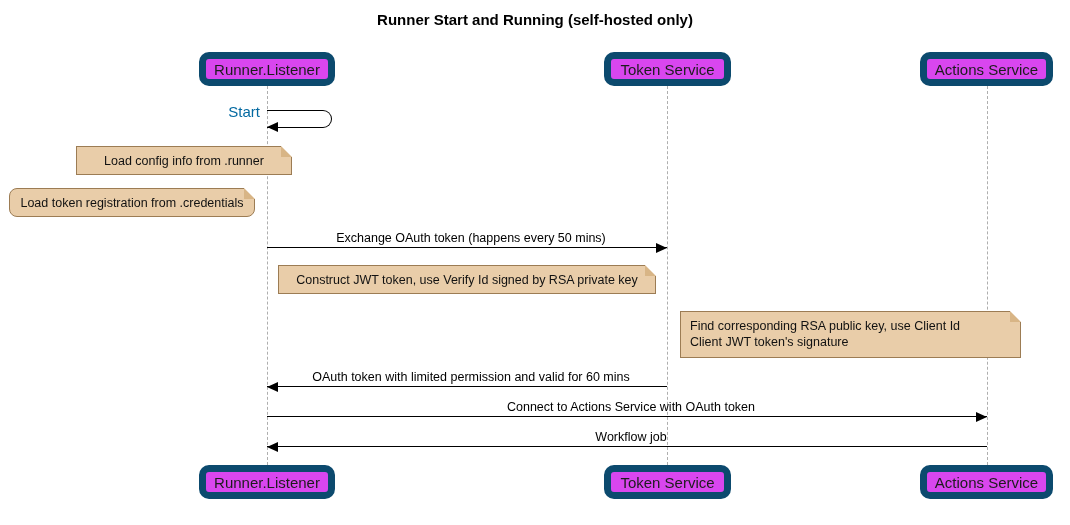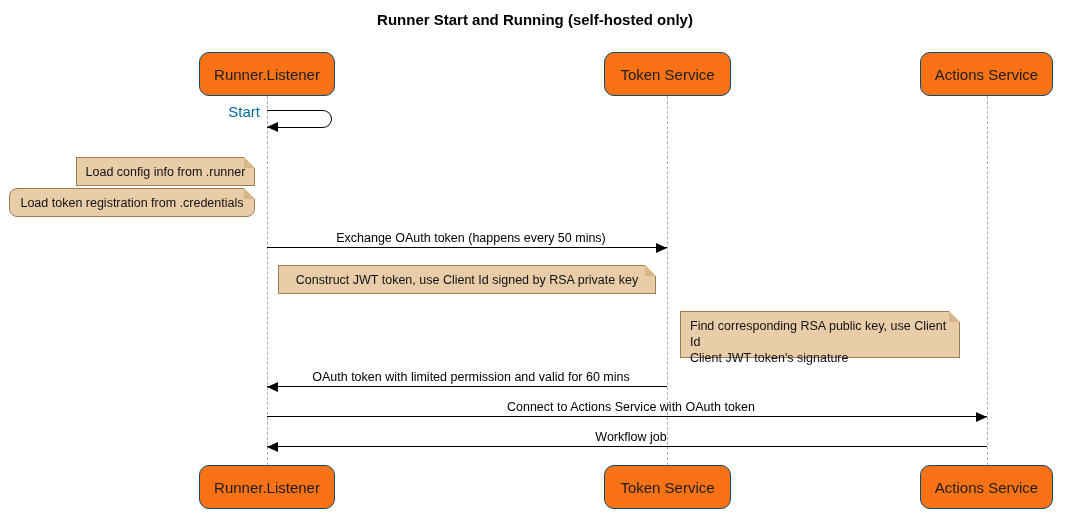--- a/index.html
+++ b/index.html
@@ -9,22 +9,22 @@
   }
   .title{
     position:absolute;top:11px;left:0;width:100%;text-align:center;
     font-size:15px;font-weight:bold;color:#000;
   }
   .lifeline{
     position:absolute;top:86px;height:379px;width:0;
     border-left:1px dashed #aeaeae;
   }
   .participant{
-    position:absolute;height:44px;box-sizing:border-box;
-    background:#f97316;border:1px solid #0c4a6e;border-radius:10px;
+    position:absolute;height:34px;box-sizing:border-box;
+    background:#d946ef;border:7px solid #0c4a6e;border-radius:10px;
     display:flex;align-items:center;justify-content:center;
     font-size:15px;color:#1c1c1c;
   }
   .note{
     position:absolute;box-sizing:border-box;
     background:#e9cda9;border:1px solid #9c7c54;
     font-size:12.5px;color:#111;
   }
   .note::before{
     content:"";position:absolute;top:-1px;right:-1px;width:0;height:0;
@@ -73,38 +73,38 @@
     <span>Token Service</span>
   </div>
   <div class="participant" style="left:920px;top:52px;width:133px;">
     <span>Actions Service</span>
   </div>
 
   <div class="self-label">Start</div>
   <div class="self-loop"></div>
   <div class="self-arrow"></div>
 
-  <div class="note note-center" style="left:76px;top:157px;width:179px;height:29px;">
+  <div class="note note-center" style="left:76px;top:146px;width:216px;height:29px;">
     <span>Load config info from .runner</span>
   </div>
   <div class="note note-center" style="left:9px;top:188px;width:246px;height:29px;border-radius:8px;">
     <span>Load token registration from .credentials</span>
   </div>
 
   <div class="msg" style="left:267px;top:228px;width:400px;">
     <div class="msg-label">Exchange OAuth token (happens every 50 mins)</div>
     <div class="msg-line"></div>
     <div class="arr arr-right"></div>
   </div>
 
   <div class="note note-center" style="left:278px;top:265px;width:378px;height:29px;">
-    <span>Construct JWT token, use Client Id signed by RSA private key</span>
+    <span>Construct JWT token, use Verify Id signed by RSA private key</span>
   </div>
 
-  <div class="note note-multi" style="left:680px;top:311px;width:280px;height:47px;">
+  <div class="note note-multi" style="left:680px;top:311px;width:341px;height:47px;">
     <div>Find corresponding RSA public key, use Client Id</div>
     <div>Client JWT token's signature</div>
   </div>
 
   <div class="msg" style="left:267px;top:367px;width:400px;">
     <div class="msg-label">OAuth token with limited permission and valid for 60 mins</div>
     <div class="msg-line"></div>
     <div class="arr arr-left"></div>
   </div>
 

